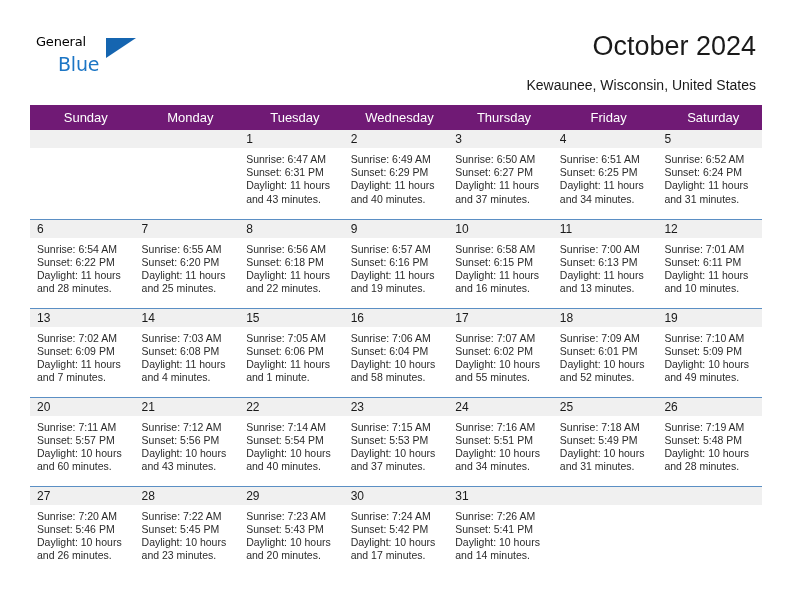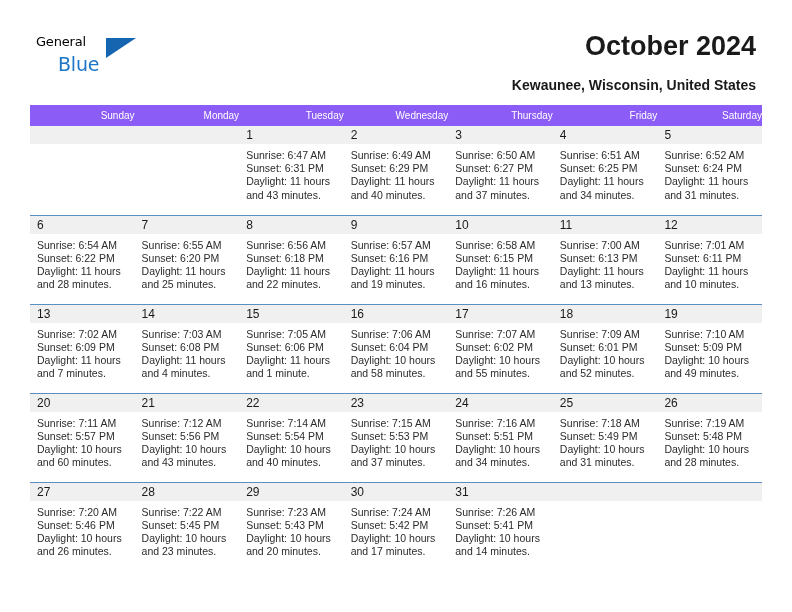--- a/index.html
+++ b/index.html
@@ -63,21 +63,20 @@
     height: 0;
     border-left: 30px solid #1565b0;
     border-bottom: 20px solid transparent;
   }
 
   .title-block {
     position: absolute;
     right: 36px;
     top: 30px;
     text-align: right;
-    font-weight: bold;
   }
   .cal-title {
     font-size: 27px;
     color: #1a1a1a;
     line-height: 32px;
     white-space: nowrap;
   }
   .cal-location {
     font-size: 14px;
     color: #1a1a1a;
@@ -89,25 +88,25 @@
   
   .calendar {
     position: absolute;
     left: 30px;
     top: 105px;
     width: 732px;
     border-collapse: collapse;
     table-layout: fixed;
   }
   .calendar th {
-    background: #8b5cf6;
+    background: #701a75;
     color: #ffffff;
-    font-size: 10px;
+    font-size: 13px;
     font-weight: normal;
-    text-align: right;
+    text-align: center;
     padding: 5px 0 5px 7px;
     height: 19px;
     box-sizing: border-box;
   }
   .calendar td {
     vertical-align: top;
     padding: 0;
     width: 104.57px;
     height: 89px;
     box-sizing: border-box;

